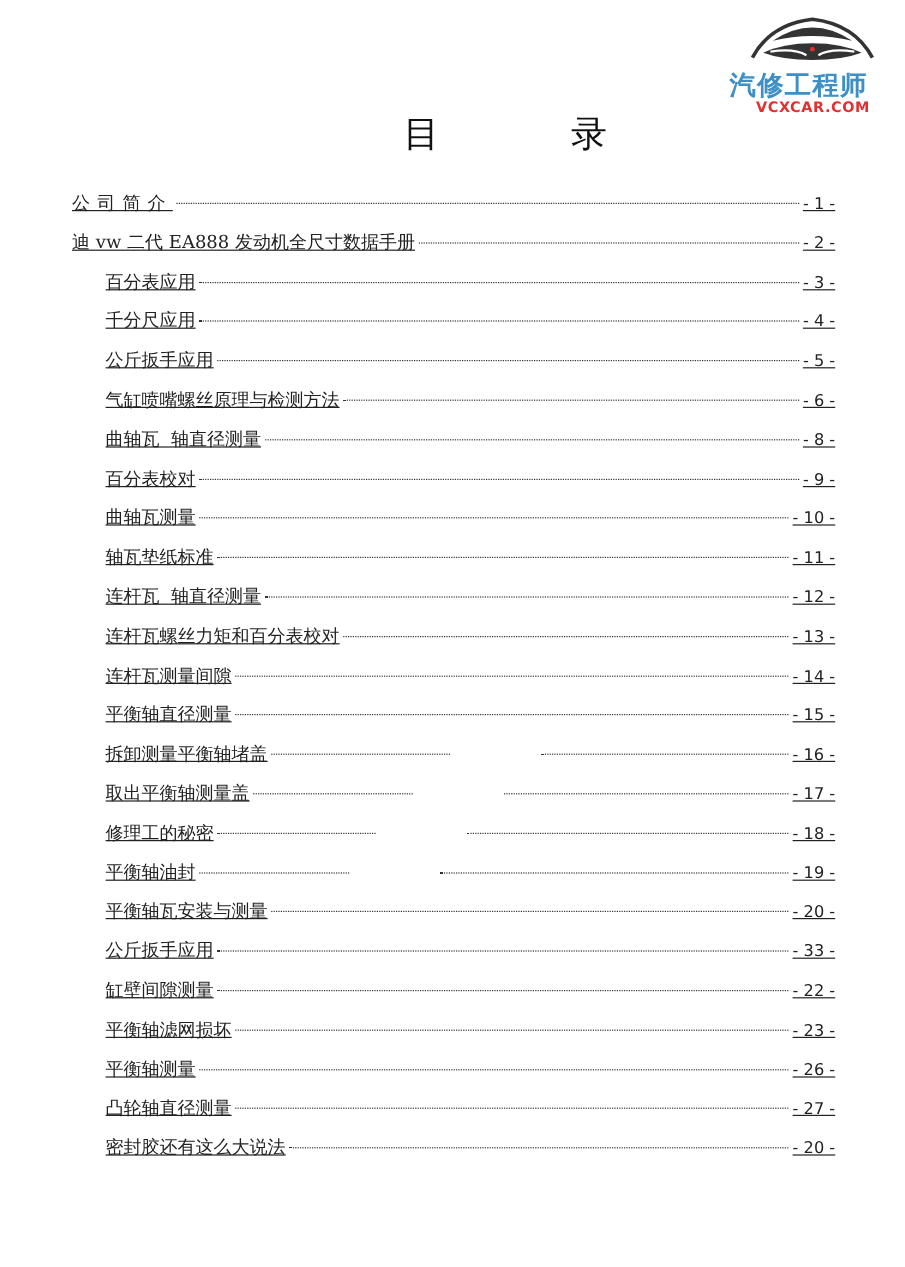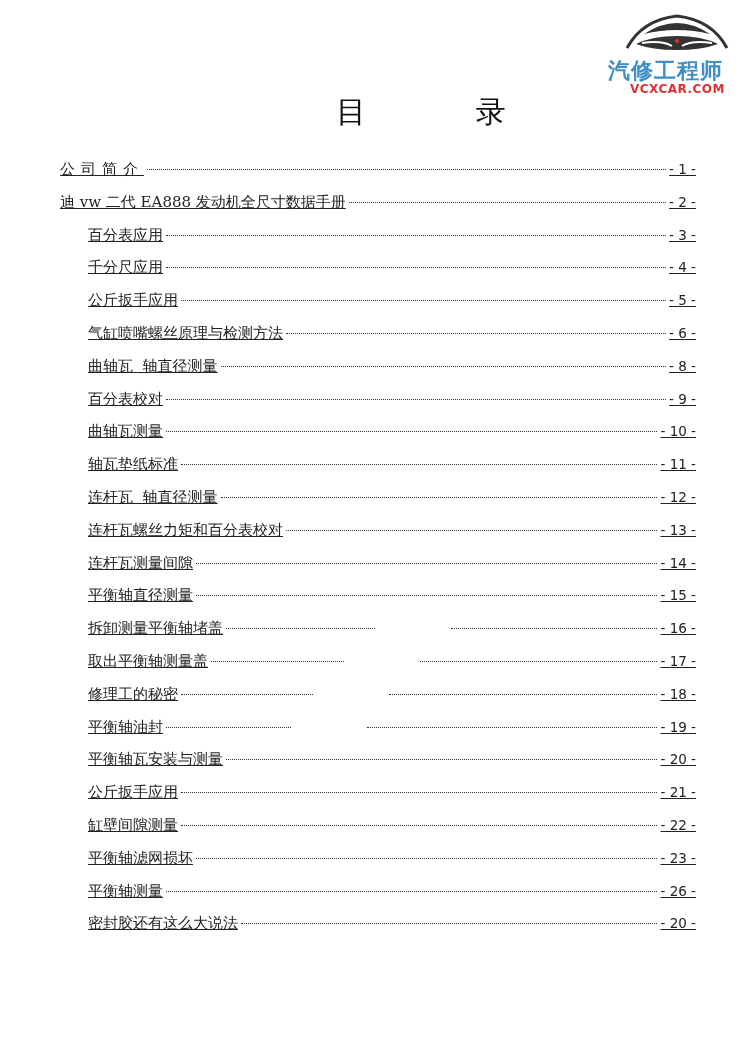--- a/index.html
+++ b/index.html
@@ -138,35 +138,40 @@
       <span class="page">- 19 -</span>
     </div>
     <div class="row l2">
       <span class="label">平衡轴瓦安装与测量</span>
       <span class="leader"></span>
       <span class="page">- 20 -</span>
     </div>
     <div class="row l2">
       <span class="label">公斤扳手应用</span>
       <span class="leader"></span>
-      <span class="page">- 21 -</span>
+      <span class="page">- 33 -</span>
     </div>
     <div class="row l2">
       <span class="label">缸壁间隙测量</span>
       <span class="leader"></span>
       <span class="page">- 22 -</span>
     </div>
     <div class="row l2">
       <span class="label">平衡轴滤网损坏</span>
       <span class="leader"></span>
       <span class="page">- 23 -</span>
     </div>
     <div class="row l2">
       <span class="label">平衡轴测量</span>
       <span class="leader"></span>
       <span class="page">- 26 -</span>
     </div>
     <div class="row l2">
+      <span class="label">凸轮轴直径测量</span>
+      <span class="leader"></span>
+      <span class="page">- 27 -</span>
+    </div>
+    <div class="row l2">
       <span class="label">密封胶还有这么大说法</span>
       <span class="leader"></span>
       <span class="page">- 20 -</span>
     </div>
   </div>
 
 </body></html>

